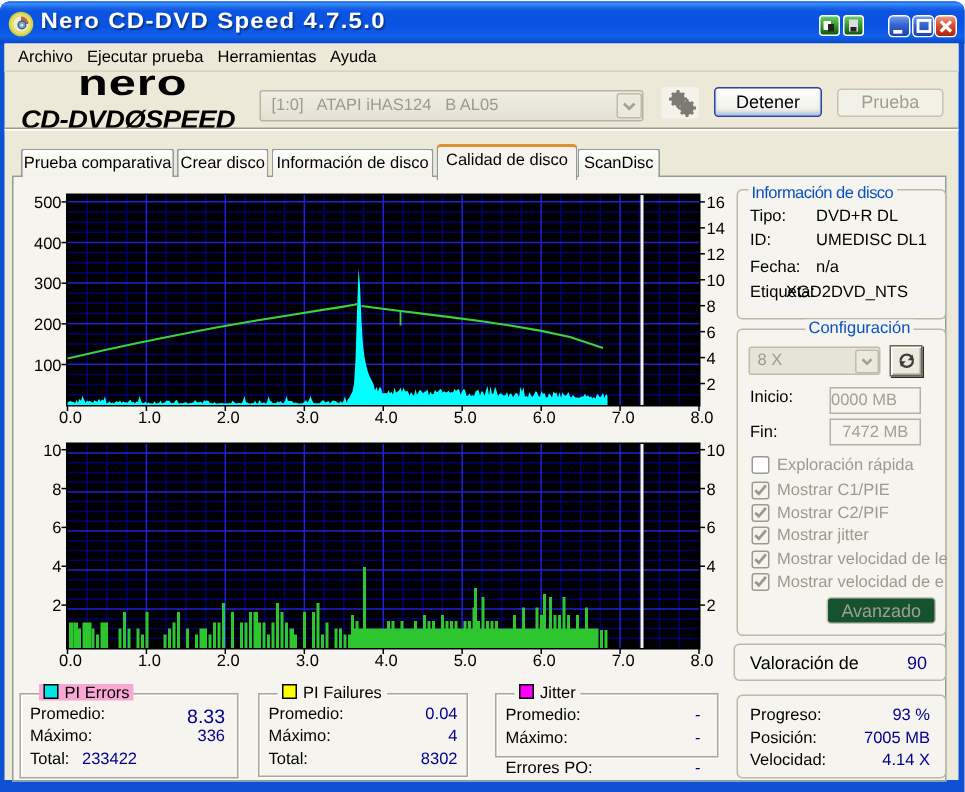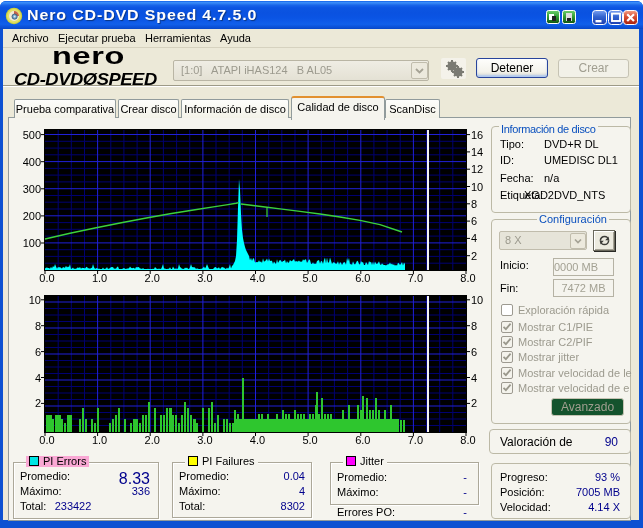--- a/index.html
+++ b/index.html
@@ -90,21 +90,21 @@
       <circle cx="15" cy="13" r="1.7" fill="#e9e7dc"></circle>
 <g stroke="#7b7b73" stroke-width="2">
         <line x1="15" y1="7" x2="15" y2="19"></line>
         <line x1="9" y1="13" x2="21" y2="13"></line>
         <line x1="11" y1="9" x2="19" y2="17"></line>
         <line x1="19" y1="9" x2="11" y2="17"></line>
       </g>
 </g>
   </svg>
 <div class="abs" style="left:476px;top:58px;width:70px;height:18px;background:linear-gradient(180deg,#fefefc,#f4f3ec 70%,#e0ddd0);border:1px solid #29459c;border-radius:3px;box-shadow:inset 0 -2px 2px #aec8f0, inset 0 1px 0 #fff;font-size:12px;text-align:center;line-height:18px;">Detener</div>
-<div class="abs" style="left:558px;top:59px;width:69px;height:17px;background:#f2f1e8;border:1px solid #c6c3b3;border-radius:3px;font-size:12px;text-align:center;line-height:17px;color:#a09e90;">Crear</div>
+<div class="abs" style="left:558px;top:59px;width:69px;height:17px;background:#f2f1e8;border:1px solid #c6c3b3;border-radius:3px;font-size:12px;text-align:center;line-height:17px;color:#a09e90;">Prueba</div>
 <div class="abs" style="left:3px;top:85px;width:636px;height:1px;background:#9d9a87;"></div>
 <div class="abs" style="left:3px;top:86px;width:636px;height:1px;background:#fff;"></div>
 <div class="abs" style="left:8px;top:117px;width:621px;height:402px;background:#f5f4ee;border:1px solid #919b9c;"></div>
 <div class="abs" style="left:14px;top:99px;width:100px;height:18px;background:linear-gradient(180deg,#fdfdfb,#f3f2e8);border:1px solid #919b9c;border-bottom:none;border-radius:2px 2px 0 0;font-size:11px;text-align:center;line-height:18px;white-space:nowrap;">Prueba comparativa</div>
 <div class="abs" style="left:118px;top:99px;width:59px;height:18px;background:linear-gradient(180deg,#fdfdfb,#f3f2e8);border:1px solid #919b9c;border-bottom:none;border-radius:2px 2px 0 0;font-size:11px;text-align:center;line-height:18px;white-space:nowrap;">Crear disco</div>
 <div class="abs" style="left:181px;top:99px;width:106px;height:18px;background:linear-gradient(180deg,#fdfdfb,#f3f2e8);border:1px solid #919b9c;border-bottom:none;border-radius:2px 2px 0 0;font-size:11px;text-align:center;line-height:18px;white-space:nowrap;">Información de disco</div>
 <div class="abs" style="left:385px;top:99px;width:53px;height:18px;background:linear-gradient(180deg,#fdfdfb,#f3f2e8);border:1px solid #919b9c;border-bottom:none;border-radius:2px 2px 0 0;font-size:11px;text-align:center;line-height:18px;white-space:nowrap;">ScanDisc</div>
 <div class="abs" style="left:291px;top:96px;width:92px;height:22px;background:#f5f4ee;border:1px solid #919b9c;border-bottom:none;border-radius:3px 3px 0 0;border-top:2px solid #e2902f;font-size:11px;text-align:center;line-height:18px;white-space:nowrap;z-index:3;">Calidad de disco</div>
 <svg class="abs" style="left:0;top:0;width:643px;height:528px" viewBox="0 0 643 528" font-family="Liberation Sans, sans-serif" font-size="11px" fill="#000">
 <rect x="44" y="129" width="423" height="142" fill="#000"></rect>
@@ -456,21 +456,21 @@
 <div class="abs" style="left:491px;top:463px;width:138px;height:54px;border:1px solid #bcb9a6;border-radius:4px;"></div>
 <div class="abs" style="left:500px;top:471px;height:14px;font-size:11px;white-space:nowrap;">Progreso:</div>
 <div class="abs" style="left:500px;top:471px;width:120px;height:14px;font-size:11px;text-align:right;color:#00008c;white-space:nowrap;">93 %</div>
 <div class="abs" style="left:500px;top:486px;height:14px;font-size:11px;white-space:nowrap;">Posición:</div>
 <div class="abs" style="left:500px;top:486px;width:120px;height:14px;font-size:11px;text-align:right;color:#00008c;white-space:nowrap;">7005 MB</div>
 <div class="abs" style="left:500px;top:501px;height:14px;font-size:11px;white-space:nowrap;">Velocidad:</div>
 <div class="abs" style="left:500px;top:501px;width:120px;height:14px;font-size:11px;text-align:right;color:#00008c;white-space:nowrap;">4.14 X</div>
 <div class="abs" style="left:13px;top:462px;width:144px;height:55px;border:1px solid #aca899;box-shadow:1px 1px 0 #fff, inset 1px 1px 0 #fff;"></div>
 <div class="abs" style="left:26px;top:456px;height:11px;background:#f9a8d4;padding:0 3px;font-size:11px;line-height:11px;white-space:nowrap;"><span style="display:inline-block;width:8px;height:8px;background:#00e5e5;border:1px solid #000;margin-right:4px;vertical-align:-1px"></span>PI Errors</div>
 <div class="abs" style="left:20px;top:470px;height:14px;font-size:11px;white-space:nowrap;">Promedio:</div>
-<div class="abs" style="left:20px;top:470px;width:130px;height:14px;font-size:16px;text-align:right;color:#00008c;white-space:nowrap;">8.33</div>
+<div class="abs" style="left:20px;top:470px;width:130px;height:14px;font-size:13px;text-align:right;color:#00008c;white-space:nowrap;">8.33</div>
 <div class="abs" style="left:20px;top:485px;height:14px;font-size:11px;white-space:nowrap;">Máximo:</div>
 <div class="abs" style="left:20px;top:485px;width:130px;height:14px;font-size:11px;text-align:right;color:#00008c;white-space:nowrap;">336</div>
 <div class="abs" style="left:20px;top:500px;height:14px;font-size:11px;white-space:nowrap;">Total:</div>
 <div class="abs" style="left:8px;top:500px;width:130px;height:14px;font-size:11px;text-align:center;color:#00008c;white-space:nowrap;">233422</div>
 <div class="abs" style="left:172px;top:462px;width:138px;height:54px;border:1px solid #aca899;box-shadow:1px 1px 0 #fff, inset 1px 1px 0 #fff;"></div>
 <div class="abs" style="left:185px;top:456px;height:11px;background:#f5f4ee;padding:0 3px;font-size:11px;line-height:11px;white-space:nowrap;"><span style="display:inline-block;width:8px;height:8px;background:#ffff00;border:1px solid #000;margin-right:4px;vertical-align:-1px"></span>PI Failures</div>
 <div class="abs" style="left:179px;top:470px;height:14px;font-size:11px;white-space:nowrap;">Promedio:</div>
 <div class="abs" style="left:179px;top:470px;width:126px;height:14px;font-size:11px;text-align:right;color:#00008c;white-space:nowrap;">0.04</div>
 <div class="abs" style="left:179px;top:485px;height:14px;font-size:11px;white-space:nowrap;">Máximo:</div>
 <div class="abs" style="left:179px;top:485px;width:126px;height:14px;font-size:11px;text-align:right;color:#00008c;white-space:nowrap;">4</div>

